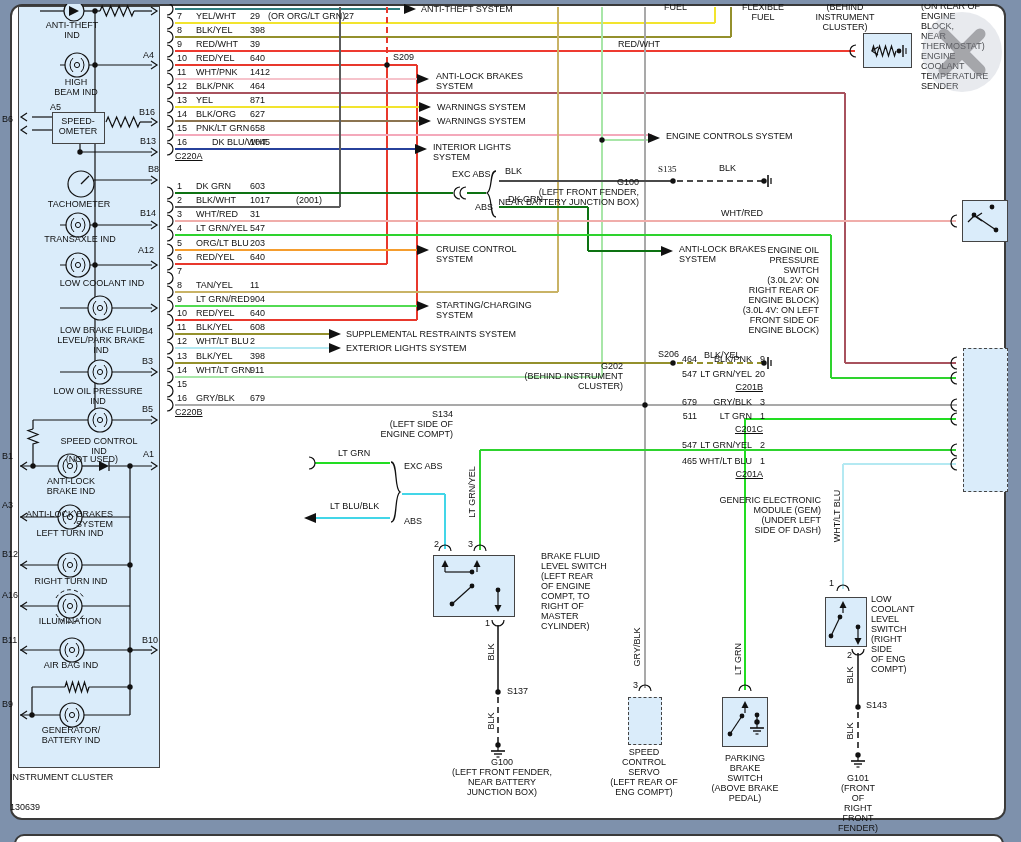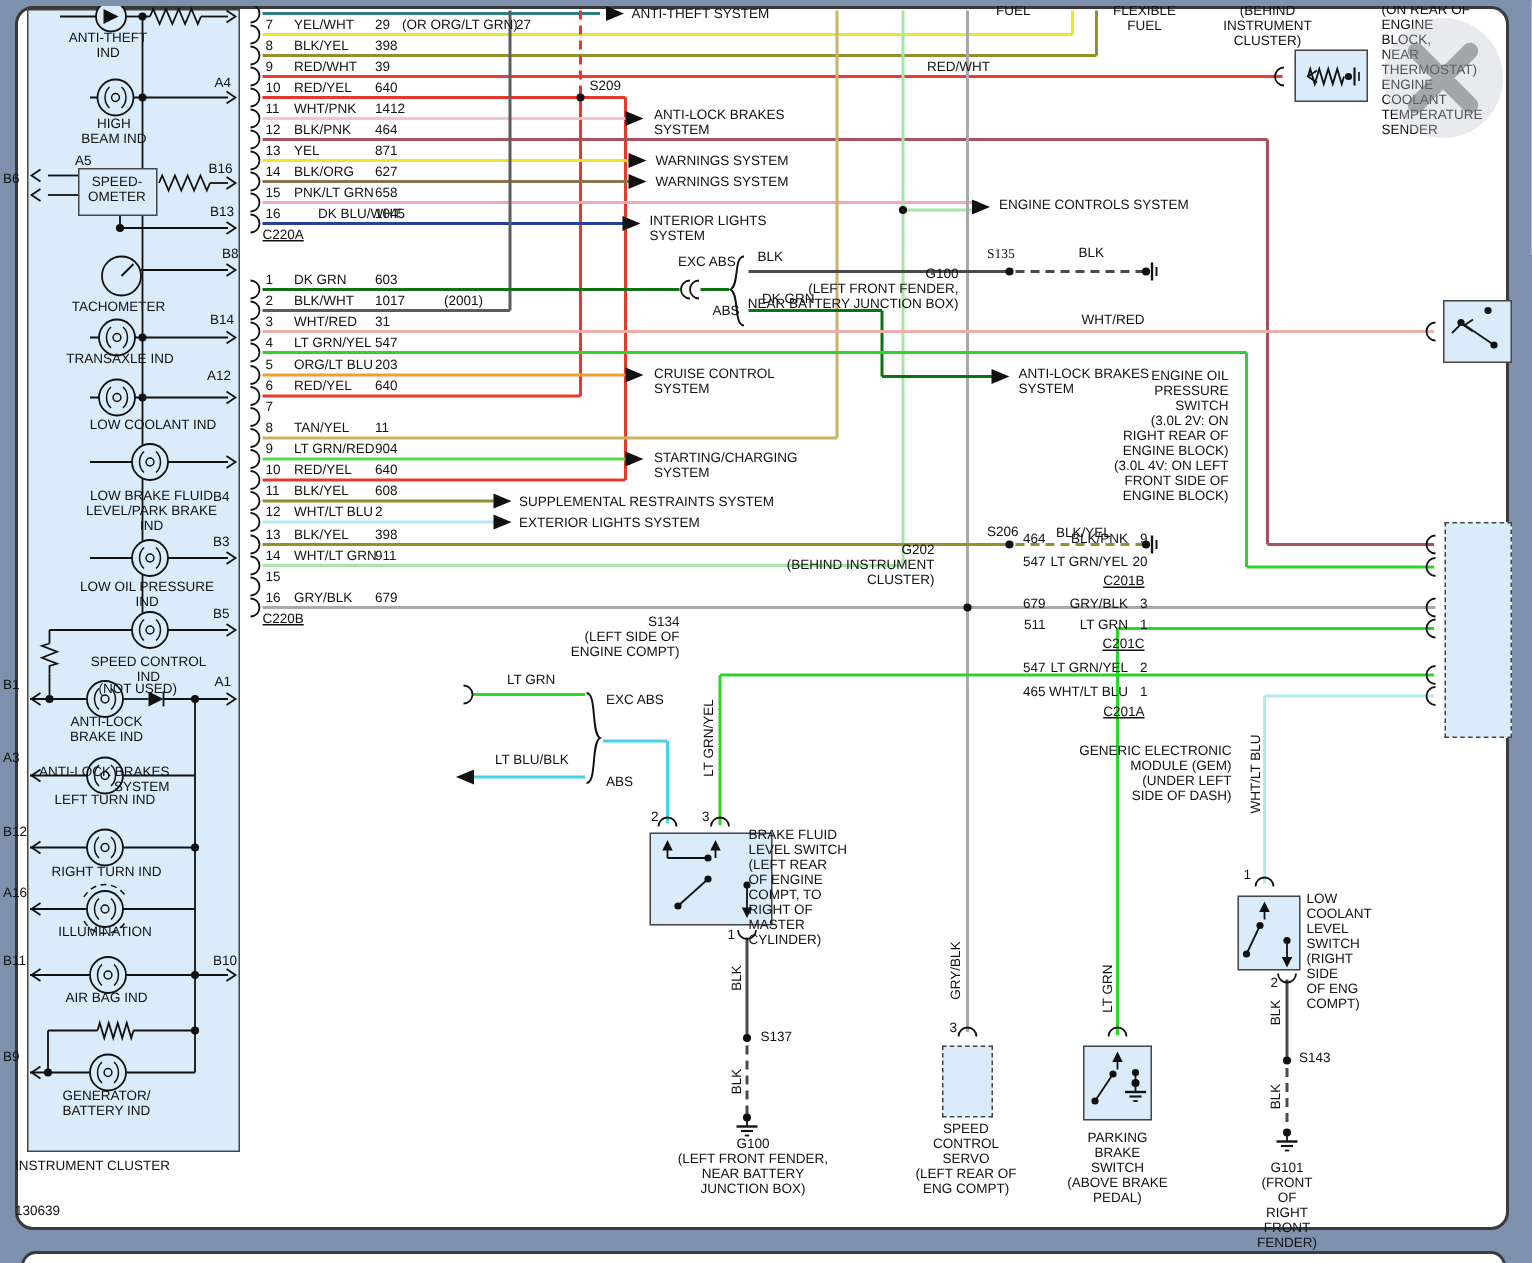--- a/index.html
+++ b/index.html
@@ -426,21 +426,21 @@
 (3.0L 2V: ON
 RIGHT REAR OF
 ENGINE BLOCK)
 (3.0L 4V: ON LEFT
 FRONT SIDE OF
 ENGINE BLOCK)</span>
     <span class="lb r" style="right: 10px; top: 495px;">GENERIC ELECTRONIC
 MODULE (GEM)
 (UNDER LEFT
 SIDE OF DASH)</span>
-    <span class="lb" style="left: 499px; top: 551px;">BRAKE FLUID
+    <span class="lb" style="left: 541px; top: 551px;">BRAKE FLUID
 LEVEL SWITCH
 (LEFT REAR
 OF ENGINE
 COMPT, TO
 RIGHT OF
 MASTER
 CYLINDER)</span>
     <span class="lb c" style="left: 644px; top: 747px;">SPEED
 CONTROL
 SERVO

